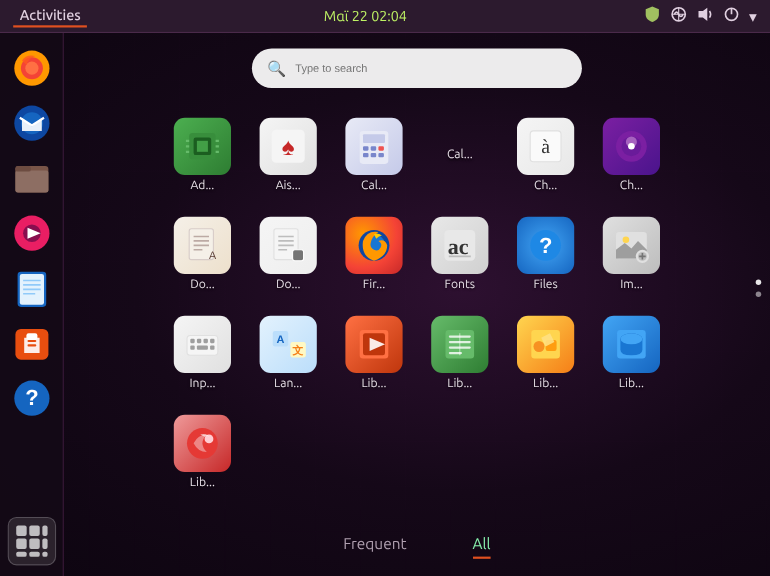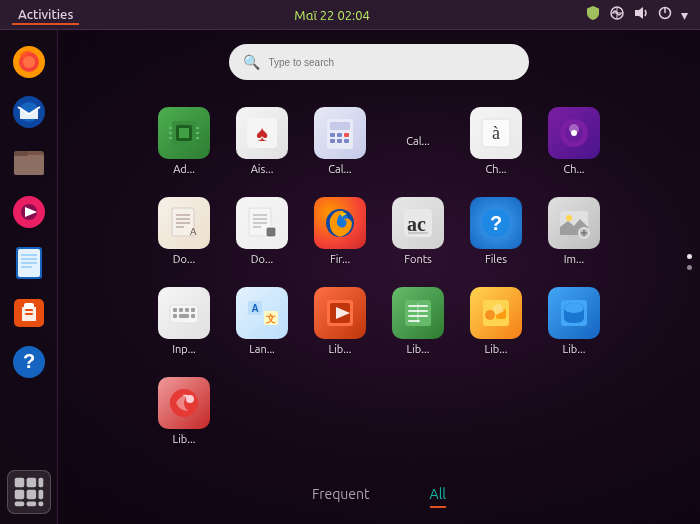--- a/index.html
+++ b/index.html
@@ -196,21 +196,21 @@
     }
 
     .tab-item {
       color: #b0a0b0;
       font-size: 14px;
       cursor: pointer;
       padding-bottom: 4px;
     }
 
     .tab-item.active {
-      color: #14b8a6;
+      color: #86efac;
       border-bottom: 2px solid #e05020;
     }
 
     
     .scroll-dots {
       position: absolute;
       right: 8px;
       top: 50%;
       transform: translateY(-50%);
       display: flex;

